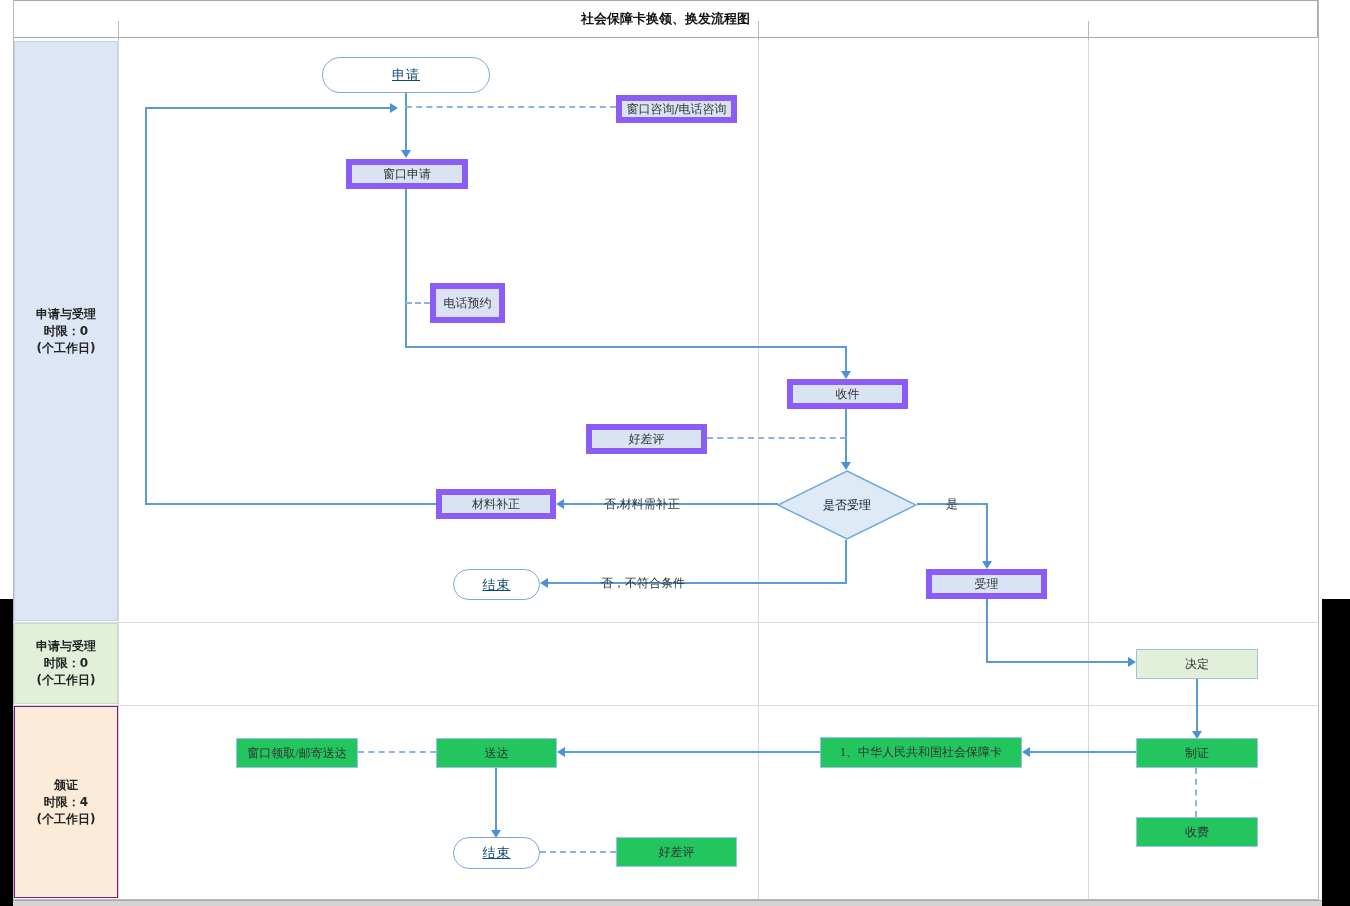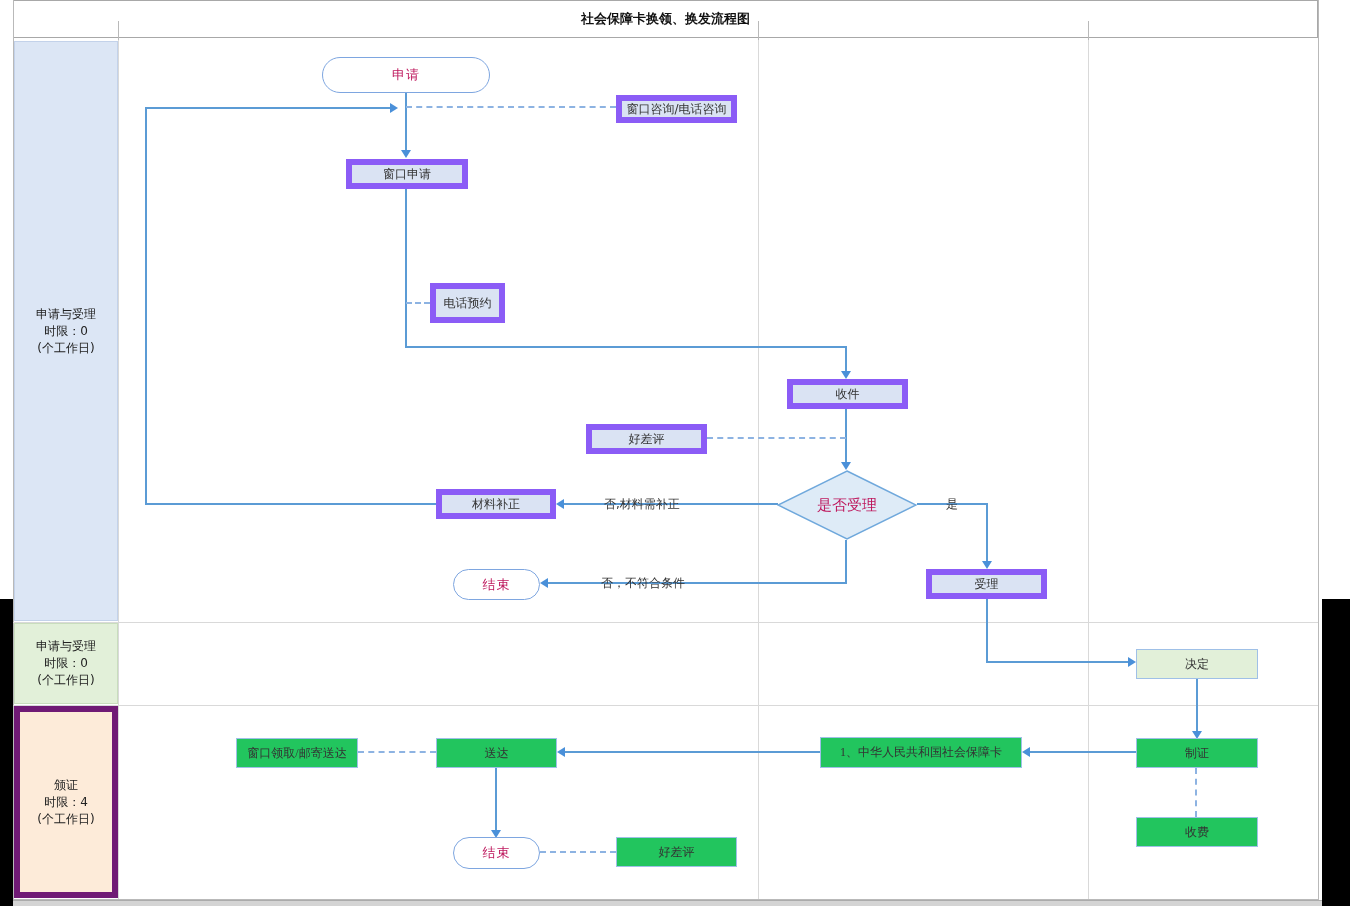--- a/index.html
+++ b/index.html
@@ -11,43 +11,43 @@
   .blackout { position:absolute; background:#000000; }
   .bottomstrip { position:absolute; background:#d4d4d4; border-top:1px solid #ababab; }
 
   .title-row { position:absolute; left:13px; top:0; width:1305px; height:38px; border:1px solid #a8a8a8;
                display:flex; align-items:center; justify-content:center; font-size:13px; font-weight:bold; color:#111; }
   .header-row { position:absolute; left:13px; top:21px; width:1305px; height:19px; border:1px solid #a8a8a8; }
   .header-cell { position:absolute; top:0; height:17px; display:flex; align-items:center; justify-content:center;
                  font-size:12.5px; font-weight:bold; color:#111; }
 
   .lane-cell { position:absolute; left:14px; width:104px; display:flex; flex-direction:column;
-               align-items:center; justify-content:center; font-size:12px; color:#222; line-height:17px; text-align:center; }
+               align-items:center; justify-content:center; font-size:12px; color:#222; line-height:17px; text-align:center;font-weight:bold; }
 
   .node { position:absolute; display:flex; align-items:center; justify-content:center;
           font-size:12px; color:#333; text-align:center; }
   .box-blue  { background:#dae3f3; border:6px solid #8b5cf6; }
   .box-green { background:#e2f0d9; border:1px solid #9fc0e7; }
   .box-peach { background:#22c55e; border:1px solid #9fc0e7;font-family:Liberation Serif, serif; }
-  .stadium   { background:#ffffff; border:1.5px solid #7ea6e0; border-radius:18px; color:#be185d; font-size:13px; letter-spacing:1px; }
+  .stadium   { background:#ffffff; border:1.5px solid #7ea6e0; border-radius:18px; color:#0c4a6e; font-size:13px; letter-spacing:1px;text-decoration:underline; }
 
   .hline { position:absolute; height:2px; background:#5b9bd5; }
   .vline { position:absolute; width:2px; background:#5b9bd5; }
   .dash-h { position:absolute; height:0; border-top:2px dashed #8db3e2; }
   .dash-v { position:absolute; width:0; border-left:2px dashed #8db3e2; }
 
   .arr { position:absolute; width:0; height:0; }
   .arr-d { border-left:5px solid transparent; border-right:5px solid transparent; border-top:8px solid #4a90d9; }
   .arr-r { border-top:5px solid transparent; border-bottom:5px solid transparent; border-left:8px solid #4a90d9; }
   .arr-l { border-top:5px solid transparent; border-bottom:5px solid transparent; border-right:8px solid #4a90d9; }
 
   .edge-label { position:absolute; font-size:12px; color:#333; white-space:nowrap; }
   .diamond-wrap { position:absolute; }
   .diamond-wrap span { position:absolute; left:0; top:0; width:100%; height:100%;
-                       display:flex; align-items:center; justify-content:center; font-size:15px; color:#be185d; }
+                       display:flex; align-items:center; justify-content:center; font-size:12px; color:#0f172a; }
 </style>
 </head>
 <body>
 
 <div id="stage">
 
   <div class="title-row">社会保障卡换领、换发流程图</div>
 
 
   <div class="gridline" style="left:13px; top:0; width:1px; height:899px;"></div>
@@ -65,21 +65,21 @@
   <div class="lane-cell" style="top:41px; height:580px; background:#dce6f5; border:1px solid #c3d2ea;">
     <div>申请与受理</div>
     <div>时限：0</div>
     <div>(个工作日)</div>
   </div>
   <div class="lane-cell" style="top:623px; height:81px; background:#e2f0d9; border:1px solid #c8ddbd;">
     <div>申请与受理</div>
     <div>时限：0</div>
     <div>(个工作日)</div>
   </div>
-  <div class="lane-cell" style="top:706px; height:192px; background:#fdebd9; border:6px solid #701a75;">
+  <div class="lane-cell" style="top:706px; height:192px; background:#fdebd9; border:1px solid #701a75;">
     <div>颁证</div>
     <div>时限：4</div>
     <div>(个工作日)</div>
   </div>
 
   <div class="vline" style="left:405px; top:93px;  height:57px;"></div>
   <div class="arr arr-d" style="left:401px; top:150px;"></div>
 
   <div class="hline" style="left:145px; top:503px; width:291px;"></div>
   <div class="vline" style="left:145px; top:107px; height:398px;"></div>

